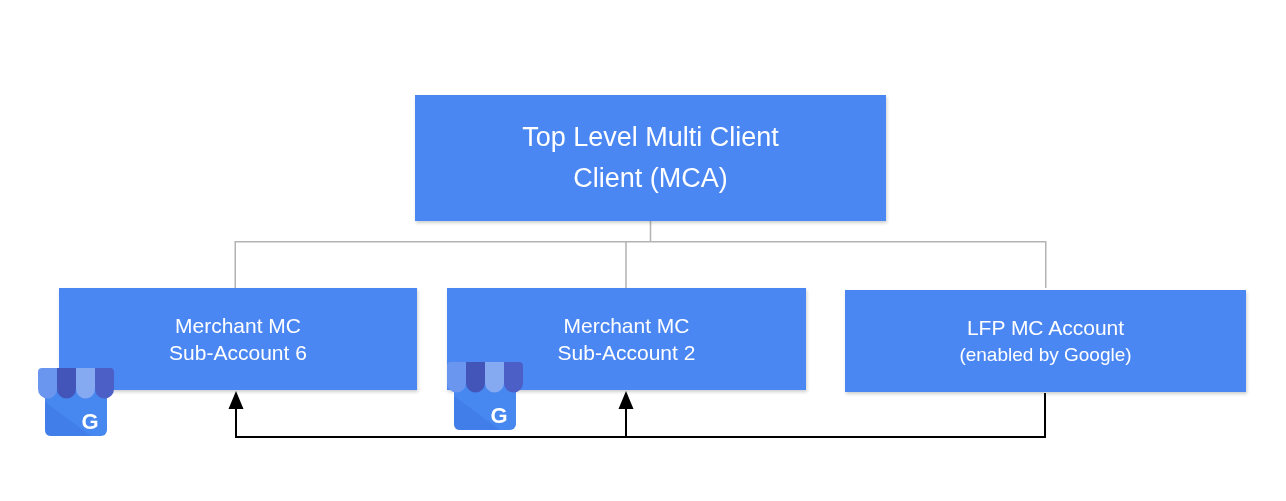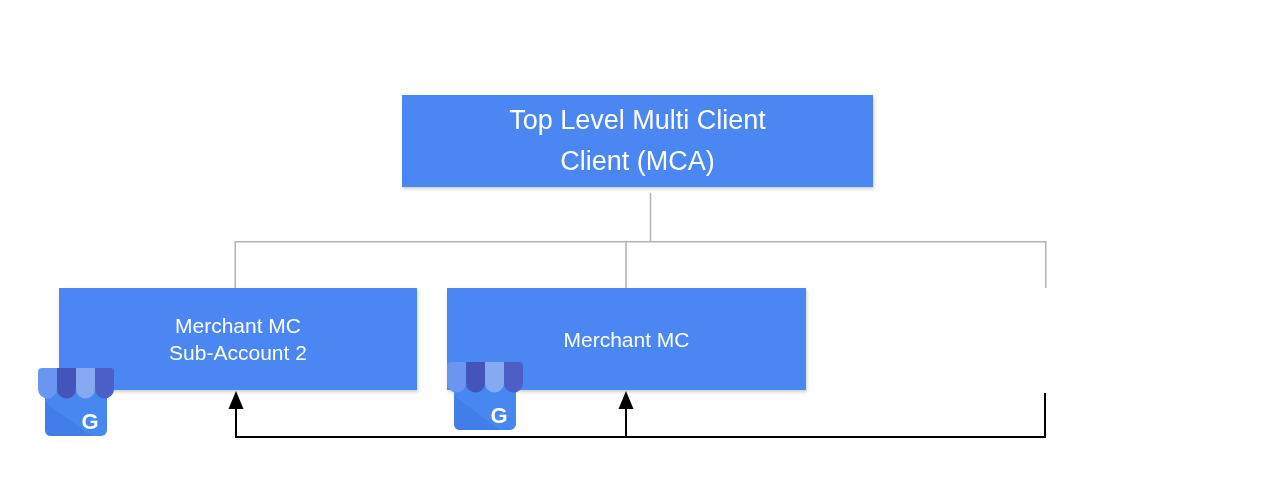--- a/index.html
+++ b/index.html
@@ -28,22 +28,22 @@
     background: #4B87F2;
     color: #ffffff;
     display: flex;
     flex-direction: column;
     align-items: center;
     justify-content: center;
     text-align: center;
     box-shadow: 1px 2px 3px rgba(60,64,67,0.25);
   }
   .node-mca {
-    left: 402px; top: 95px;
-    width: 471px; height: 92px;
+    left: 415px; top: 95px;
+    width: 471px; height: 126px;
     font-size: 27px;
     line-height: 41px;
   }
   .node-sub1 {
     left: 59px; top: 288px;
     width: 358px; height: 102px;
     font-size: 21px;
     line-height: 27px;
   }
   .node-sub2 {
@@ -83,27 +83,32 @@
     <polygon points="626,391 618.5,409 633.5,409" fill="#000000"></polygon>
   </svg>
 
   <div class="node node-mca">
     <div class="line1">Top Level Multi Client</div>
     <div class="line2">Client (MCA)</div>
   </div>
 
   <div class="node node-sub1">
     <div class="line1">Merchant MC</div>
-    <div class="line2">Sub-Account 2</div>
+    <div class="line2">Sub-Account 6</div>
   </div>
 
   <div class="node node-sub2">
     <div class="line1">Merchant MC</div>
+    <div class="line2">Sub-Account 2</div>
   </div>
 
+  <div class="node node-lfp">
+    <div class="line1">LFP MC Account</div>
+    <div class="line2">(enabled by Google)</div>
+  </div>
 
   <svg class="gmb-icon gmb-icon-1" viewBox="0 0 76 68" xmlns="http://www.w3.org/2000/svg">
     <rect x="7" y="14" width="62" height="54" rx="6" fill="#4787F0"></rect>
     <path d="M7,34 V62 Q7,68 13,68 H53 Z" fill="#3D76E4" opacity="0.55"></path>
     <path d="M0,21 V4 Q0,0 4,0 H19 V21 A9.5,9.5 0 0 1 0,21 Z" fill="#6B96EF"></path>
     <path d="M19,0 H38 V21 A9.5,9.5 0 0 1 19,21 Z" fill="#4355B8"></path>
     <path d="M38,0 H57 V21 A9.5,9.5 0 0 1 38,21 Z" fill="#86AAF2"></path>
     <path d="M57,0 H72 Q76,0 76,4 V21 A9.5,9.5 0 0 1 57,21 Z" fill="#4C5FC6"></path>
     <text x="52" y="61" font-size="22" font-weight="bold" fill="#ffffff" text-anchor="middle" font-family="Liberation Sans, sans-serif">G</text>
   </svg>

